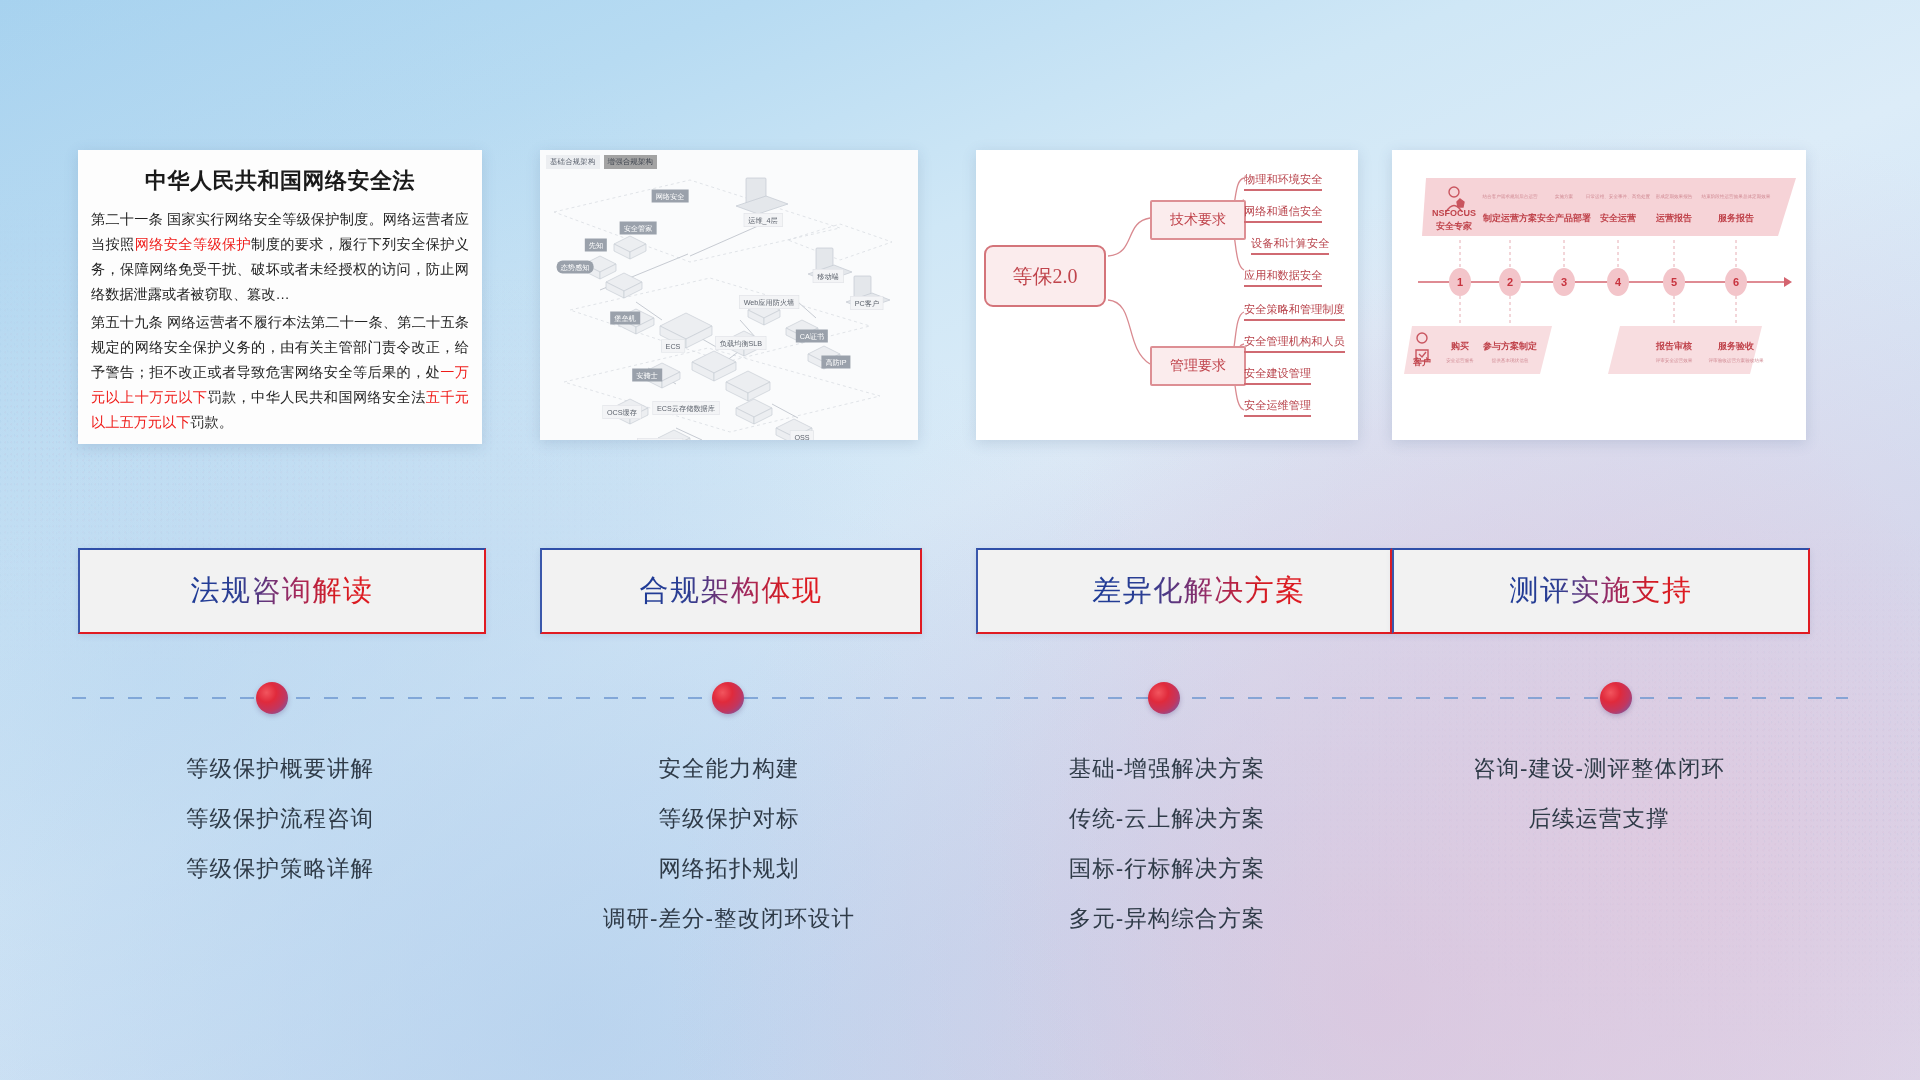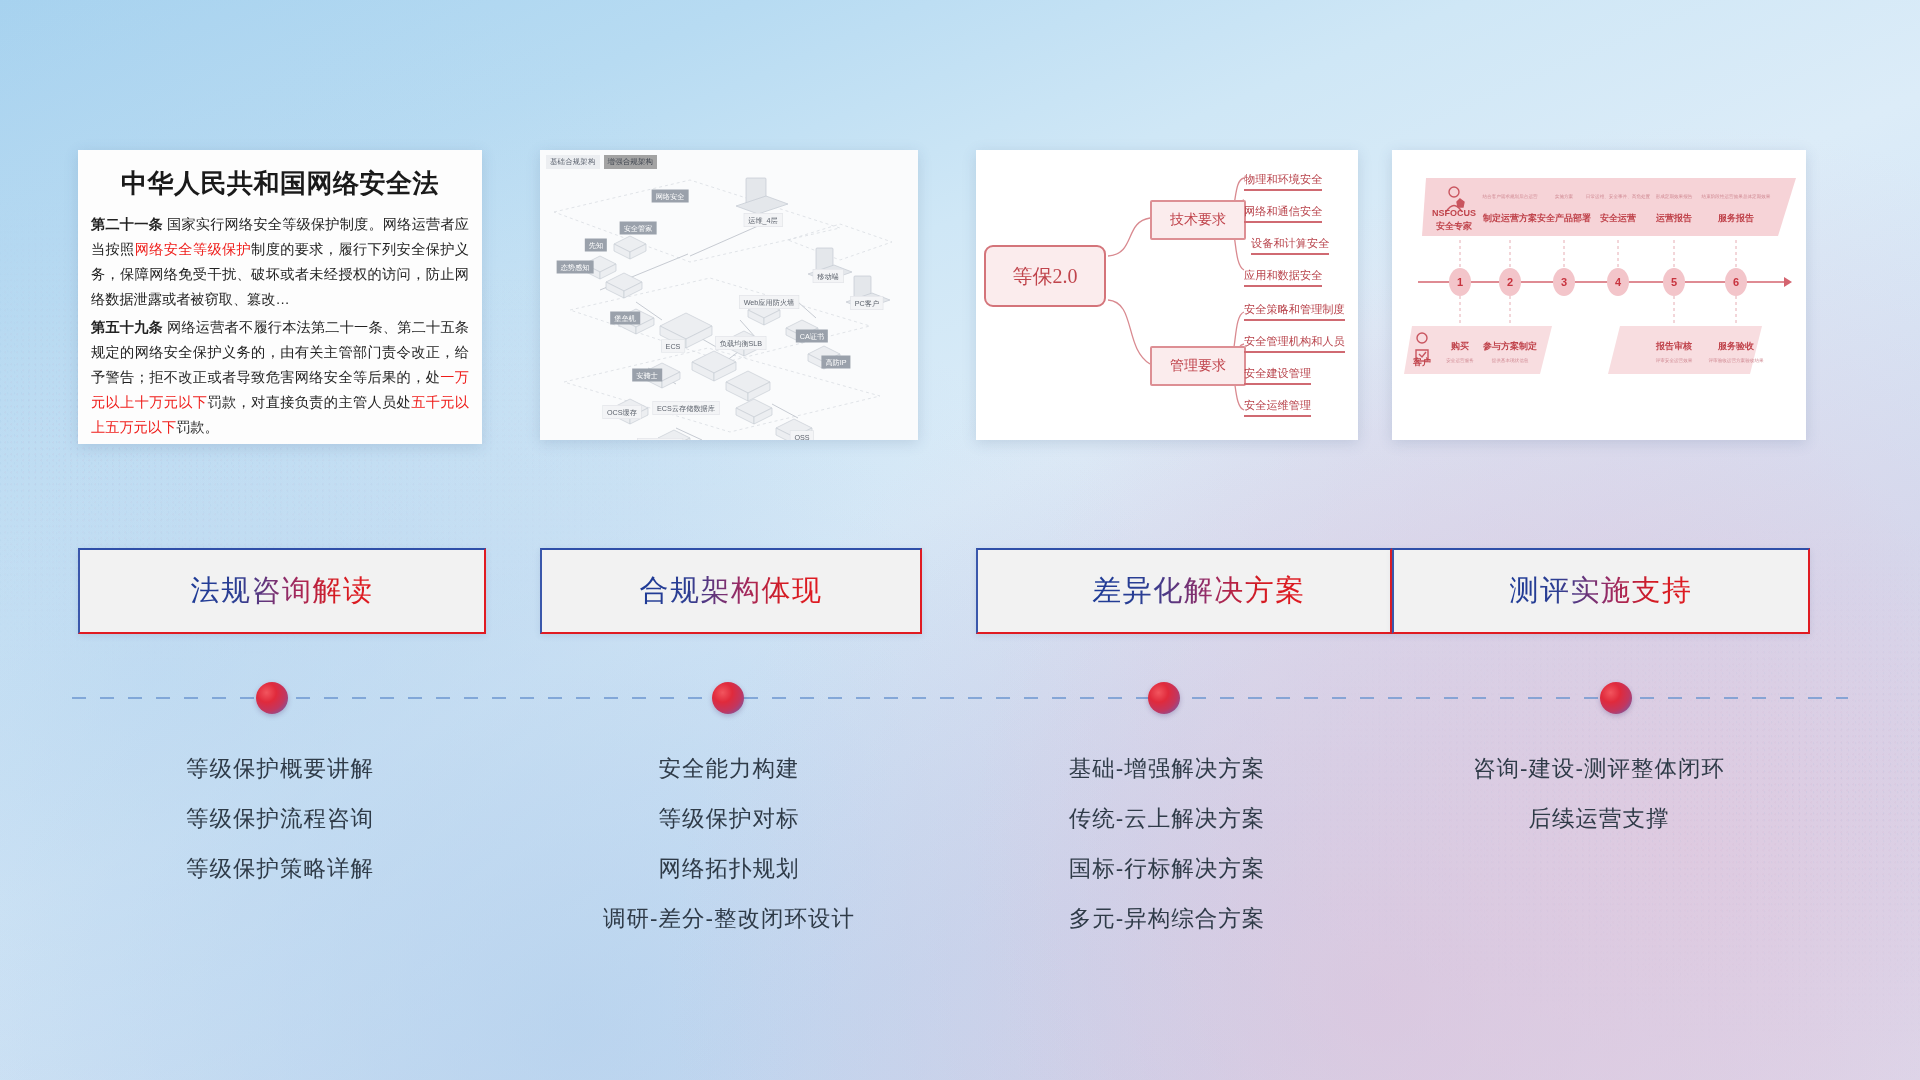--- a/index.html
+++ b/index.html
@@ -35,24 +35,24 @@
     position:absolute;top:0;background:#fdfdfd;
     box-shadow:0 3px 13px rgba(60,90,130,.17);
     overflow:hidden;
   }
   .card.c1{left:78px;width:404px;height:294px;}
   .card.c2{left:540px;width:378px;height:290px;}
   .card.c3{left:976px;width:382px;height:290px;}
   .card.c4{left:1392px;width:414px;height:290px;}
 
   
-  .law-title{text-align:center;font-weight:bold;font-size:26px;color:#1a1a1a;margin:16px 0 11px;letter-spacing:.5px;}
+  .law-title{text-align:center;font-weight:bold;font-size:22px;color:#1a1a1a;margin:16px 0 11px;letter-spacing:.5px;}
   .law-body{font-size:14.2px;line-height:25px;color:#222;padding:0 13px;text-align:justify;}
   .law-body p{margin:0 0 3px;}
-  .law-body b{font-weight:bold;}
+  .law-body b{font-weight:normal;}
   .law-body .r{color:#ef1b18;}
 
   
   .arch{position:relative;width:100%;height:100%;background:#fafbfc;}
   .arch .tabs{position:absolute;top:5px;left:6px;display:flex;gap:4px;}
   .arch .tab{font-size:7.4px;color:#5d6470;background:#eceef1;padding:2px 4px;letter-spacing:.2px;}
   .arch .tab.sel{background:#a3a3a3;color:#3d434d;}
   .arch svg{position:absolute;inset:0;}
   .nodelbl{position:absolute;font-size:7.2px;color:#fff;background:#9aa1ab;padding:1.5px 4px;white-space:nowrap;transform:translate(-50%,-50%);}
   .nodelbl.lt{background:#f3f4f6;color:#5c626c;box-shadow:0 0 0 .5px #dcdfe4;}
@@ -117,21 +117,21 @@
 <body>
 
 <div id="bg"></div>
 
 <div id="cards">
 
   <div class="card c1">
     <div class="law-title">中华人民共和国网络安全法</div>
     <div class="law-body">
       <p><b>第二十一条</b><span> 国家实行网络安全等级保护制度。网络运营者应当按照</span><span class="r">网络安全等级保护</span><span>制度的要求，履行下列安全保护义务，保障网络免受干扰、破坏或者未经授权的访问，防止网络数据泄露或者被窃取、篡改…</span></p>
-      <p><b>第五十九条</b><span>  网络运营者不履行本法第二十一条、第二十五条规定的网络安全保护义务的，由有关主管部门责令改正，给予警告；拒不改正或者导致危害网络安全等后果的，处</span><span class="r">一万元以上十万元以下</span><span>罚款，对直接负责的主管人员处</span><span class="r">五千元以上五万元以下</span><span>罚款。</span></p>
+      <p><b>第五十九条</b><span>  网络运营者不履行本法第二十一条、第二十五条规定的网络安全保护义务的，由有关主管部门责令改正，给予警告；拒不改正或者导致危害网络安全等后果的，处</span><span class="r">一万元以上十万元以下</span><span>罚款，中华人民共和国网络安全法</span><span class="r">五千元以上五万元以下</span><span>罚款。</span></p>
     </div>
   </div>
 
   <div class="card c2">
     <div class="arch">
       <div class="tabs">
         <div class="tab">基础合规架构</div>
         <div class="tab sel">增强合规架构</div>
       </div>
       <svg viewBox="0 0 378 290" width="378" height="290">
@@ -213,21 +213,21 @@
             <rect x="314" y="126" width="17" height="23" rx="1"></rect>
               <path d="M306 152 l26 -9 l18 7 l-26 9 Z"></path>
             <path d="M222 318 l14 -12 l12 6 l-14 12 Z"></path>
           </g>
         </g>
       </svg>
       <div>
           <div class="nodelbl" style="left: 130px; top: 46px;">网络安全</div>
           <div class="nodelbl" style="left: 98px; top: 78px;">安全管家</div>
           <div class="nodelbl" style="left: 56px; top: 95px;">先知</div>
-          <div class="nodelbl" style="left: 35px; top: 117px;">态势感知</div>
+          <div class="nodelbl" style="left: 35px; top: 117px; border-radius: 6px;">态势感知</div>
           <div class="nodelbl" style="left: 85px; top: 168px;">堡垒机</div>
           <div class="nodelbl" style="left: 107px; top: 225px;">安骑士</div>
           <div class="nodelbl lt" style="left: 133px; top: 196px;">ECS</div>
           <div class="nodelbl lt" style="left: 82px; top: 262px;">OCS缓存</div>
           <div class="nodelbl lt" style="left: 120px; top: 295px;">RDS数据库</div>
           <div class="nodelbl lt" style="left: 223px; top: 70px;">运维_4层</div>
           <div class="nodelbl lt" style="left: 229px; top: 152px;">Web应用防火墙</div>
           <div class="nodelbl lt" style="left: 201px; top: 193px;">负载均衡SLB</div>
           <div class="nodelbl" style="left: 272px; top: 186px;">CA证书</div>
           <div class="nodelbl" style="left: 296px; top: 212px;">高防IP</div>

